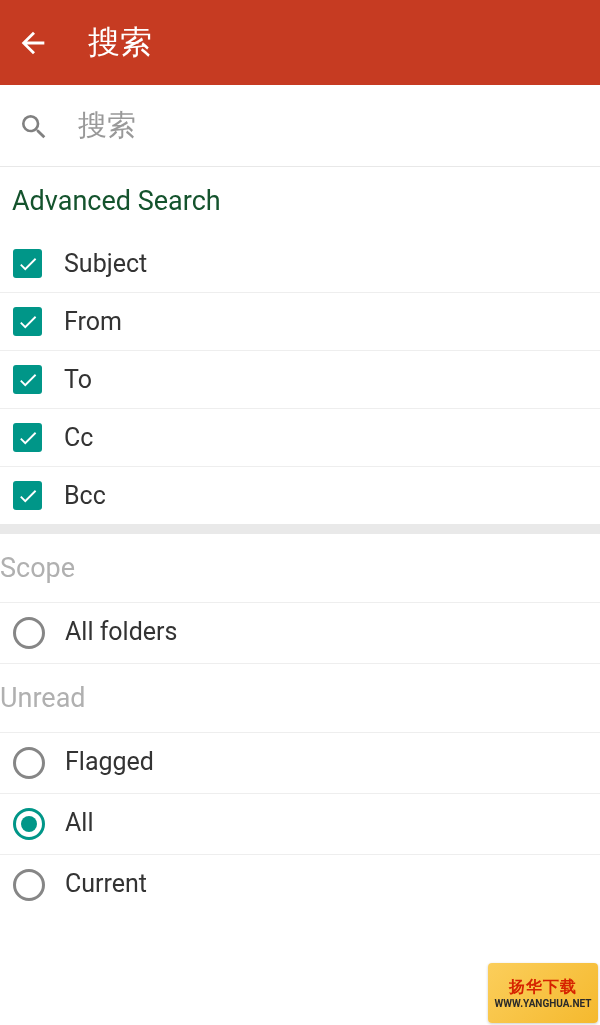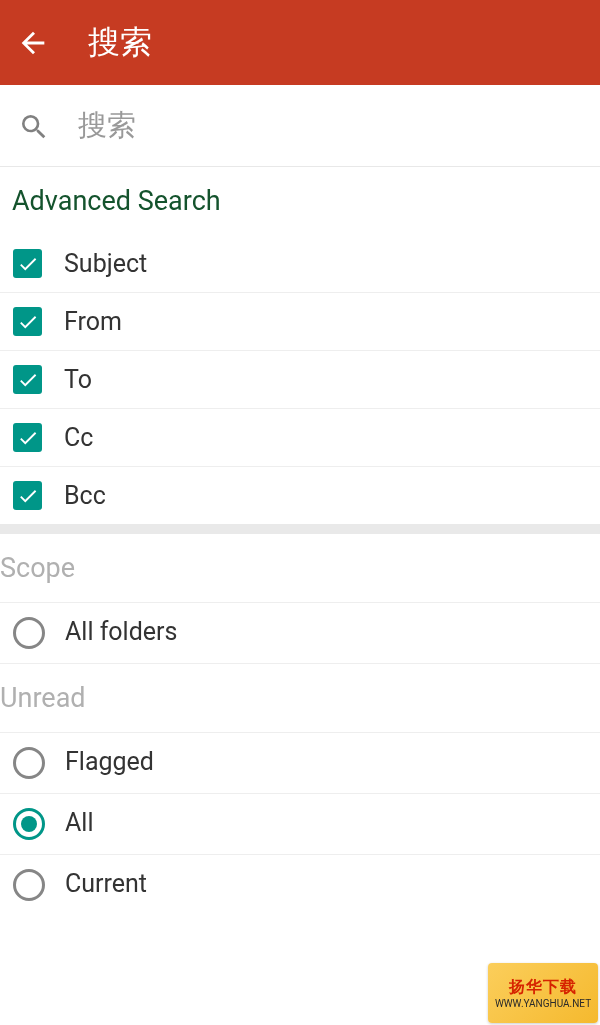--- a/index.html
+++ b/index.html
@@ -143,21 +143,21 @@
     }
     .watermark-top {
       color: #d62400;
       font-weight: bold;
       font-size: 16px;
       letter-spacing: 1px;
     }
     .watermark-bottom {
       color: #2a2a2a;
       font-size: 10px;
-      font-weight: normal;
+      font-weight: bold;
     }
   </style>
 </head>
 <body>
 
 <div class="header">
   <div class="back-arrow">
     <svg viewBox="0 0 24 24">
       <path fill="#fff" d="M20 11H7.83l5.59-5.59L12 4l-8 8 8 8 1.41-1.41L7.83 13H20v-2z"></path>
     </svg>

